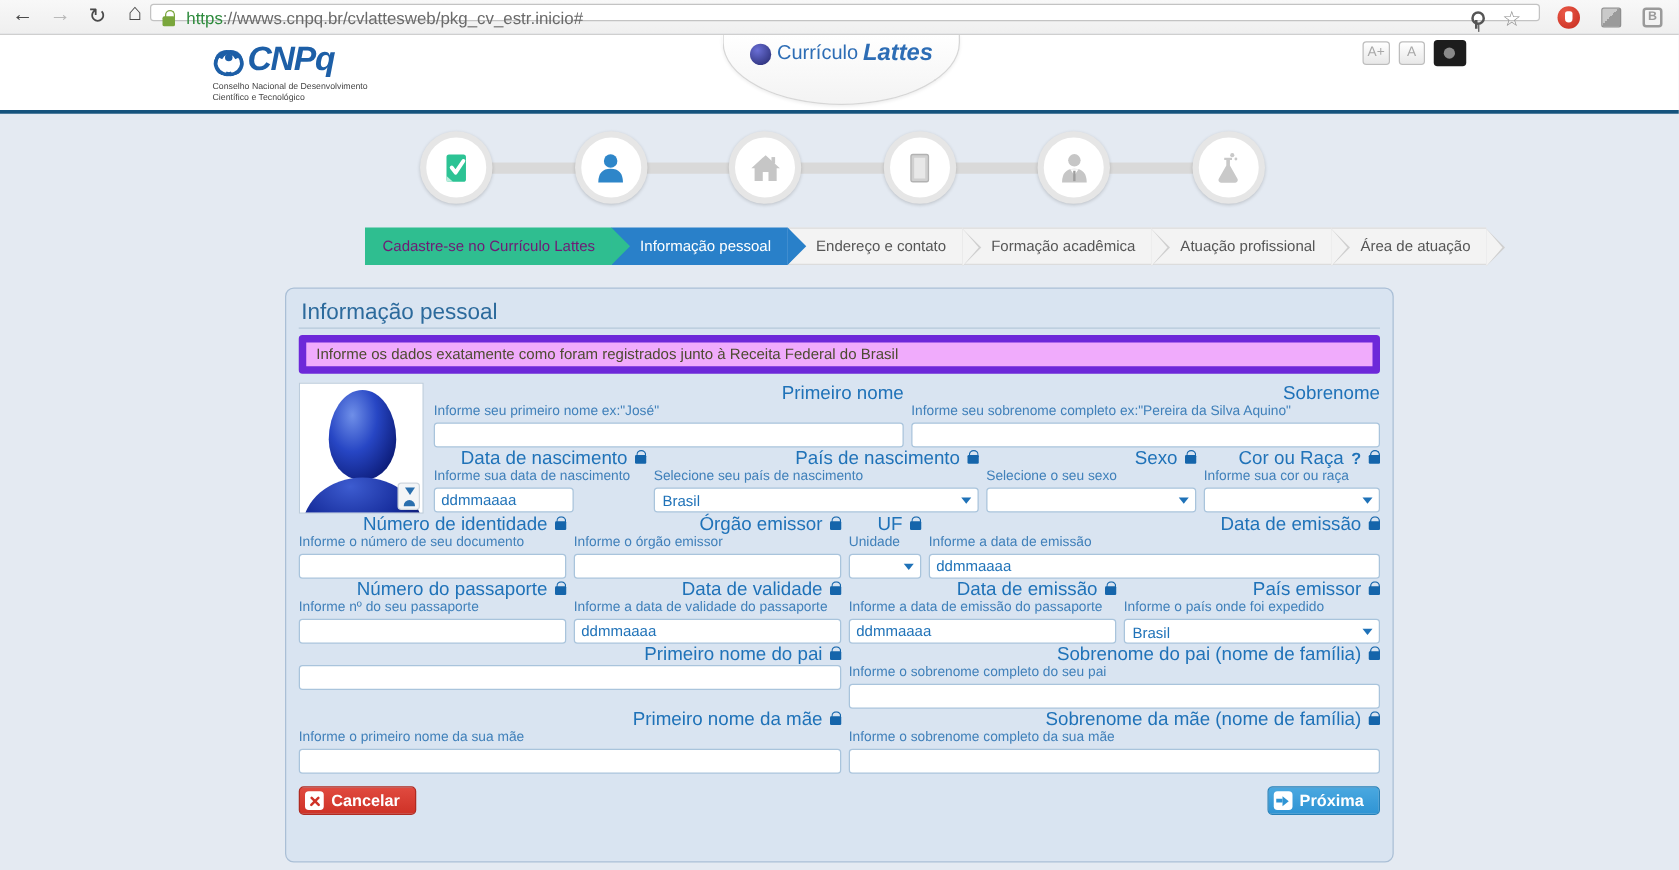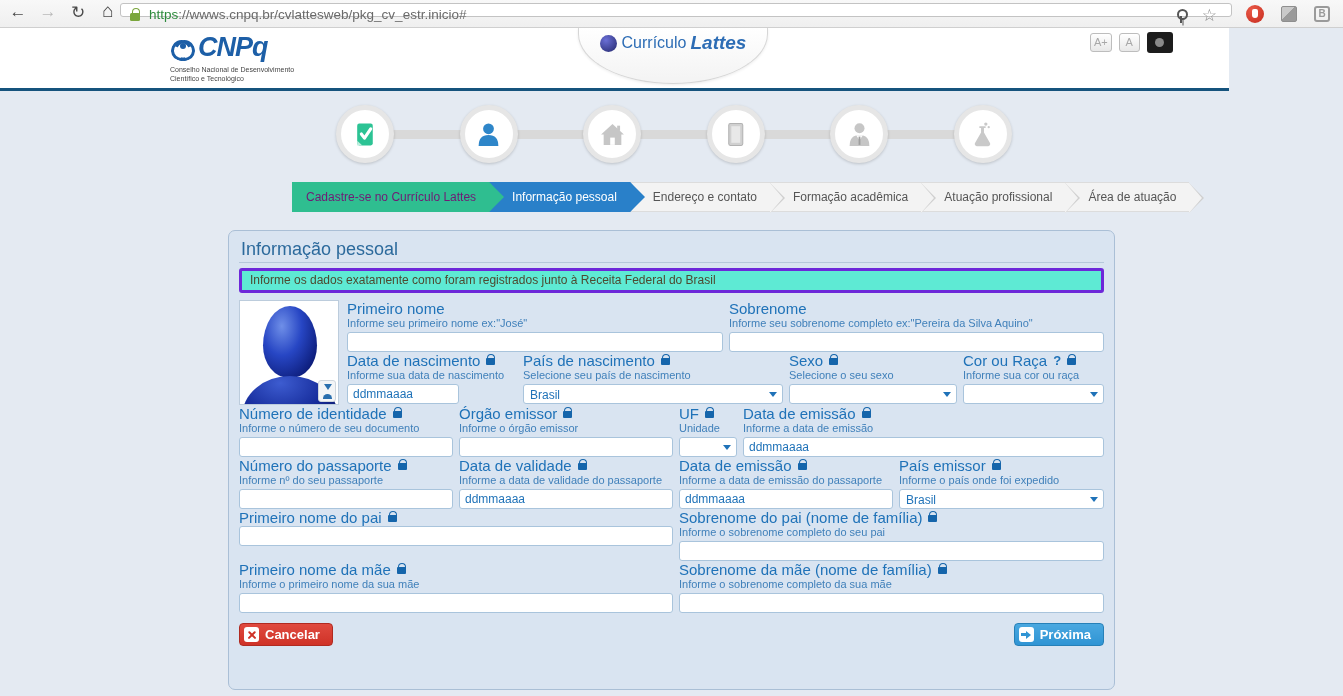--- a/index.html
+++ b/index.html
@@ -19,21 +19,21 @@
   .keyic { position:absolute; right:44px; top:5px; width:12px; height:14px; }
   .keyic::before { content:""; position:absolute; top:0; left:2px; width:7px; height:7px; border:2px solid #555; border-radius:50%; }
   .keyic::after { content:""; position:absolute; top:7px; left:5px; width:2px; height:7px; background:#555; box-shadow:2px 3px 0 -0.5px #555; }
   .staric { position:absolute; right:14px; top:1px; font-size:17px; color:#8a8a8a; cursor:pointer; }
   .ext-hand { position:absolute; left:1246px; top:5px; width:18px; height:18px; border-radius:50%; background:radial-gradient(circle at 35% 30%,#ea5a48,#c62b1e); cursor:pointer; }
   .ext-hand::before { content:""; position:absolute; left:6px; top:4px; width:6px; height:9px; background:#fff; border-radius:2px 2px 3px 3px; }
   .ext-cube { position:absolute; left:1281px; top:6px; width:16px; height:16px; background:linear-gradient(135deg,#c9c9c9 0 45%,#9a9a9a 45%); border:1px solid #8e8e8e; border-radius:2px; cursor:pointer; }
   .ext-b { position:absolute; left:1314px; top:6px; width:16px; height:16px; border:2px solid #9a9a9a; border-radius:3px; color:#9a9a9a; font-size:10px; font-weight:bold; text-align:center; line-height:12px; cursor:pointer; }
 
   
-  .siteheader { position:absolute; left:0; top:28px; width:1229px; height:63px; background:#fff; border-bottom:3px solid #15537d; z-index:5; }
+  .siteheader { position:absolute; left:0; top:28px; width:1343px; height:63px; background:#fff; border-bottom:3px solid #15537d; z-index:5; }
   .cnpq { position:absolute; left:170px; top:4px; }
   .cnpq-row { display:flex; align-items:center; }
   .cnpq-mark { position:relative; width:26px; height:24px; margin-right:2px; }
   .cnpq-mark::before { content:""; position:absolute; left:1px; top:4px; width:15px; height:15px; border:3px solid #1d5fa7; border-right-color:transparent; border-radius:50%; transform:rotate(20deg); }
   .cnpq-mark::after { content:""; position:absolute; right:1px; top:4px; width:15px; height:15px; border:3px solid #1d5fa7; border-left-color:transparent; border-radius:50%; transform:rotate(-20deg); }
   .cnpq-dot { position:absolute; left:10px; top:7px; width:6px; height:6px; background:#1d5fa7; border-radius:50%; }
   .cnpq-name { font-size:27px; font-weight:bold; font-style:italic; color:#1d5fa7; letter-spacing:-1px; }
   .cnpq-sub { font-size:7px; color:#444; line-height:8.5px; margin-top:3px; }
 
   .lattesbadge { position:absolute; left:578px; top:28px; width:190px; height:56px; background:linear-gradient(#ffffff,#f3f3f3); border:1px solid #d6d6d6; border-top:none; border-radius:0 0 95px 95px / 0 0 50px 50px; box-shadow:0 1px 3px rgba(0,0,0,.08); z-index:6; display:flex; justify-content:center; }
@@ -63,36 +63,36 @@
   .tab-green::after { border-left-color:#2fbe90; }
   .tab-blue { background:#2980c9; color:#fff; z-index:15; }
   .tab-blue::before { border-left-color:#2980c9; }
   .tab-blue::after { border-left-color:#2980c9; }
   .tab-gray { background:#f3f3f3; color:#555; border-top:1px solid #dcdcdc; border-bottom:1px solid #dcdcdc; z-index:10; }
   .tab-gray:nth-of-type(4) { z-index:9; } .tab-gray:nth-of-type(5) { z-index:8; } .tab-gray:nth-of-type(6) { z-index:7; }
 
   
   .panel { position:absolute; left:228px; top:230px; width:887px; height:460px; background:#d9e4f1; border:1px solid #aabfd6; border-radius:7px; padding:6px 10px; z-index:2; }
   .ptitle { font-size:18px; color:#2c6a9c; line-height:20px; padding:2px 2px 3px 2px; border-bottom:1px solid #b5c7da; margin-bottom:5px; }
-  .alert { background:#5eead4; border:3px solid #6d28d9; border-radius:3px; padding:2px 8px; font-size:12px; line-height:15px; color:#4d4a30; margin-bottom:7px; }
+  .alert { background:#f0abfc; border:6px solid #6d28d9; border-radius:3px; padding:2px 8px; font-size:12px; line-height:15px; color:#4d4a30; margin-bottom:7px; }
 
   .sec1 { display:flex; }
   .avatar-box { width:100px; height:105px; background:#fff; border:1px solid #bcccdc; position:relative; overflow:hidden; margin-right:8px; flex:0 0 auto; cursor:pointer; }
   .head { position:absolute; left:23px; top:5px; width:54px; height:72px; background:radial-gradient(ellipse at 35% 28%,#6f8fe8 0%,#2746c4 40%,#0e1f7e 78%,#081253 100%); border-radius:50% 50% 48% 48% / 55% 55% 45% 45%; }
   .shoulders { position:absolute; left:2px; bottom:-20px; width:96px; height:48px; background:radial-gradient(ellipse at 40% 15%,#3d5cd0 0%,#162c9b 55%,#0a1560 95%); border-radius:50% 50% 0 0 / 85% 85% 0 0; }
   .upload-badge { position:absolute; right:2px; bottom:2px; width:18px; height:22px; background:#f3f5f7; border:1px solid #cfd6dd; border-radius:3px; }
   .upload-badge::before { content:""; position:absolute; left:5px; top:3px; border-left:4px solid transparent; border-right:4px solid transparent; border-top:6px solid #2a6fae; }
   .upload-badge::after { content:""; position:absolute; left:4px; bottom:2px; width:9px; height:5px; background:#2a6fae; border-radius:5px 5px 0 0; }
 
   .fieldsarea { flex:1 1 auto; }
   .row { display:flex; }
   .mt { }
   .fld { margin-right:6px; }
   .fld:last-child { margin-right:0; }
-  .flabel { display:flex; align-items:center; gap:6px; font-size:15px; color:#1f72b8; line-height:17px; white-space:nowrap; }
+  .flabel { display:flex; align-items:center; gap:6px; font-size:15px; color:#1f72b8; line-height:17px; white-space:nowrap;justify-content:flex-end; }
   .fhint { font-size:11px; color:#4080ba; line-height:12px; margin:0 0 3px 0; white-space:nowrap; }
   .tinput { display:block; width:100%; height:20px; border:1px solid #a9c4dc; border-radius:3px; background:#fff; font-family:"Liberation Sans",sans-serif; font-size:12px; color:#1f72b8; padding:0 5px; }
   .fselect { position:relative; width:100%; height:20px; border:1px solid #a9c4dc; border-radius:3px; background:#fff; font-size:12px; color:#1f72b8; padding:3px 18px 3px 6px; cursor:pointer; }
   .caret { position:absolute; right:5px; top:7px; width:0; height:0; border-left:4px solid transparent; border-right:4px solid transparent; border-top:5px solid #1f72b8; }
   .lock { position:relative; display:inline-block; width:9px; height:7px; background:#1565ab; border-radius:1px; margin-top:2px; }
   .lock::before { content:""; position:absolute; top:-4px; left:1px; width:6px; height:5px; border:1.6px solid #1565ab; border-bottom:none; border-radius:4px 4px 0 0; }
   .help { font-size:13px; font-weight:bold; color:#1f72b8; cursor:pointer; }
 
   .btnrow { display:flex; justify-content:space-between; margin-top:10px; }
   .btn { display:flex; align-items:center; gap:6px; border-radius:4px; color:#fff; font-size:13px; font-weight:bold; padding:3px 12px 3px 4px; cursor:pointer; }

